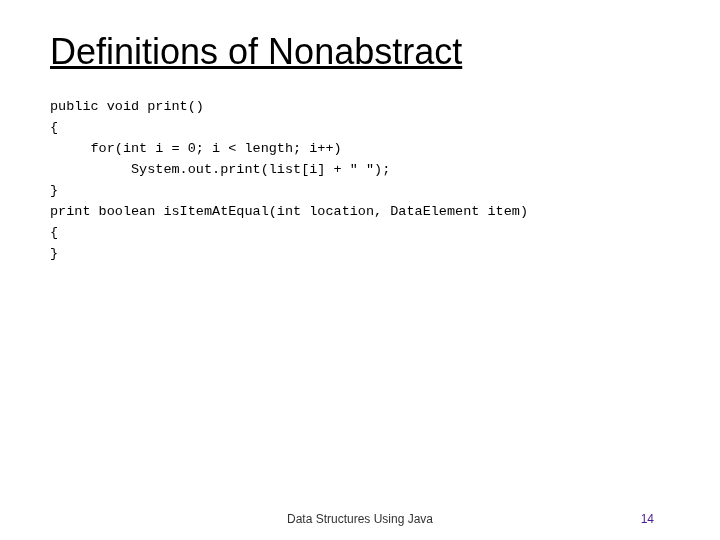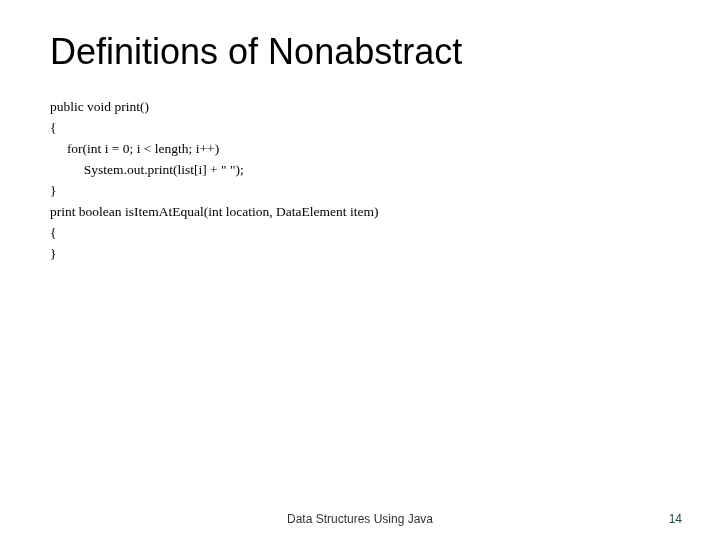--- a/index.html
+++ b/index.html
@@ -26,24 +26,25 @@
       flex-direction: column;
     }
 
     .title {
       font-size: 36px;
       font-weight: normal;
       color: #000000;
       line-height: 1.2;
       margin-bottom: 24px;
       font-family: Arial, sans-serif;
+      text-decoration: underline;
     }
 
     .code-block {
-      font-family: Liberation Serif, serif;
+      font-family: Liberation Mono, monospace;
       font-size: 13.5px;
       color: #000000;
       line-height: 1.55;
       flex: 1;
     }
 
     .code-line {
       white-space: pre;
       display: block;
     }
@@ -62,24 +63,24 @@
     .footer-text {
       font-size: 12px;
       color: #333333;
       font-family: Arial, sans-serif;
       flex: 1;
       text-align: center;
     }
 
     .footer-page {
       font-size: 12px;
-      color: #14532d;
+      color: #4c1d95;
       font-family: Arial, sans-serif;
       position: absolute;
-      right: 38px;
+      right: 66px;
     }
   </style>
 </head>
 <body>
 
 <div class="slide-container">
   <h1 class="title">
     <span>Definitions of Nonabstract</span><br>
   </h1>
 

